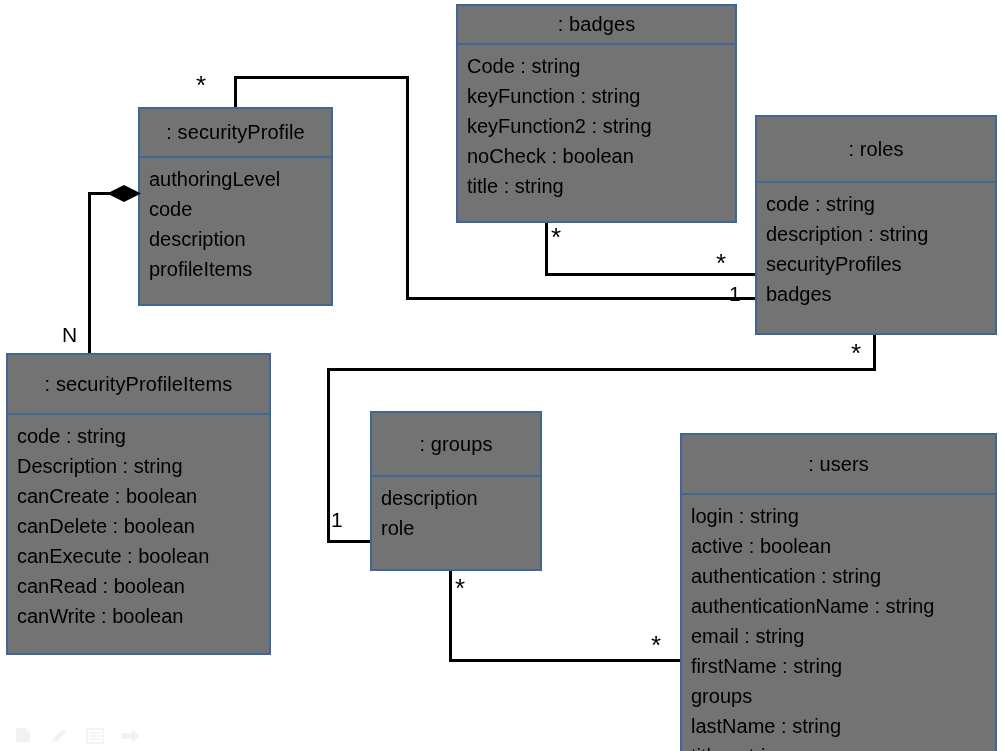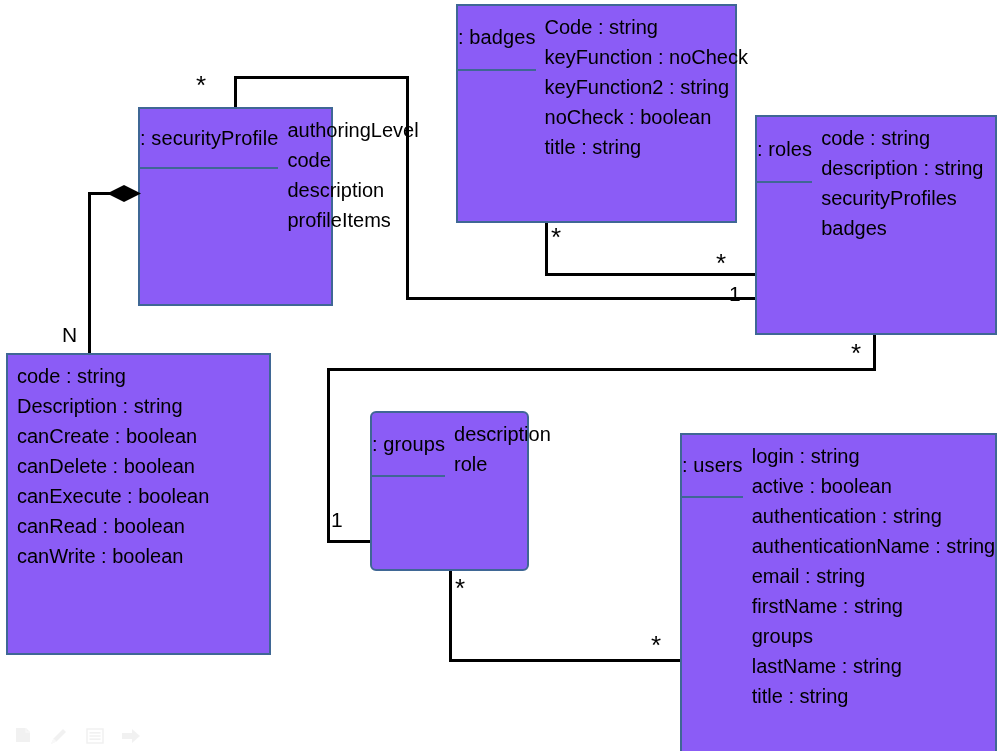--- a/index.html
+++ b/index.html
@@ -13,42 +13,42 @@
     height: 751px;
     background: #ffffff;
     font-family: "Liberation Sans", sans-serif;
     overflow: hidden;
   }
 
   
   .uml-class {
     position: absolute;
     box-sizing: border-box;
-    background: #8b5cf6;
+    background: #737373;
     border: 2px solid #3f6795;
     display: flex;
-    flex-direction: row;
+    flex-direction: column;
     z-index: 5;
   }
   .uml-header {
     box-sizing: border-box;
     border-bottom: 2px solid #3f6795;
     display: flex;
     align-items: center;
     justify-content: center;
     text-align: center;
     color: #000000;
     font-size: 20px;
     letter-spacing: 0.1px;
     white-space: nowrap;
   }
   .uml-attrs {
     box-sizing: border-box;
     flex: 1 1 auto;
-    padding: 6px 7px 1px 9px;
+    padding: 6px 7px 20px 9px;
     display: flex;
     flex-direction: column;
     justify-content: flex-start;
   }
   .uml-attr {
     color: #000000;
     font-size: 20px;
     line-height: 30px;
     white-space: nowrap;
   }
@@ -135,21 +135,21 @@
 
   <div class="seg seg-v" style="left:449px; top:570px; height:92px;"></div>
   <div class="seg seg-h" style="left:449px; top:659px; width:234px;"></div>
   <div class="mult mult-star" style="left:455px; top:575px;">*</div>
   <div class="mult mult-star" style="left:651px; top:632px;">*</div>
 
   <div class="uml-class" id="cls-badges" style="left:456px; top:4px; width:281px; height:219px;">
     <div class="uml-header" style="height:65px;">: badges</div>
     <div class="uml-attrs">
       <div class="uml-attr">Code : string</div>
-      <div class="uml-attr">keyFunction : noCheck</div>
+      <div class="uml-attr">keyFunction : string</div>
       <div class="uml-attr">keyFunction2 : string</div>
       <div class="uml-attr">noCheck : boolean</div>
       <div class="uml-attr">title : string</div>
     </div>
   </div>
 
   <div class="uml-class" id="cls-securityprofile" style="left:138px; top:107px; width:195px; height:199px;">
     <div class="uml-header" style="height:60px;">: securityProfile</div>
     <div class="uml-attrs">
       <div class="uml-attr">authoringLevel</div>
@@ -163,32 +163,33 @@
     <div class="uml-header" style="height:66px;">: roles</div>
     <div class="uml-attrs">
       <div class="uml-attr">code : string</div>
       <div class="uml-attr">description : string</div>
       <div class="uml-attr">securityProfiles</div>
       <div class="uml-attr">badges</div>
     </div>
   </div>
 
   <div class="uml-class" id="cls-securityprofileitems" style="left:6px; top:353px; width:265px; height:302px;">
+    <div class="uml-header" style="height:60px;">: securityProfileItems</div>
     <div class="uml-attrs">
       <div class="uml-attr">code : string</div>
       <div class="uml-attr">Description : string</div>
       <div class="uml-attr">canCreate : boolean</div>
       <div class="uml-attr">canDelete : boolean</div>
       <div class="uml-attr">canExecute : boolean</div>
       <div class="uml-attr">canRead : boolean</div>
       <div class="uml-attr">canWrite : boolean</div>
     </div>
   </div>
 
-  <div class="uml-class" id="cls-groups" style="left:370px; top:411px; width:159px; height:160px;border-radius:6px;">
+  <div class="uml-class" id="cls-groups" style="left:370px; top:411px; width:172px; height:160px;">
     <div class="uml-header" style="height:64px;">: groups</div>
     <div class="uml-attrs">
       <div class="uml-attr">description</div>
       <div class="uml-attr">role</div>
     </div>
   </div>
 
   <div class="uml-class" id="cls-users" style="left:680px; top:391px; width:317px; height:360px;margin-top:42px;">
     <div class="uml-header" style="height:63px;">: users</div>
     <div class="uml-attrs">

